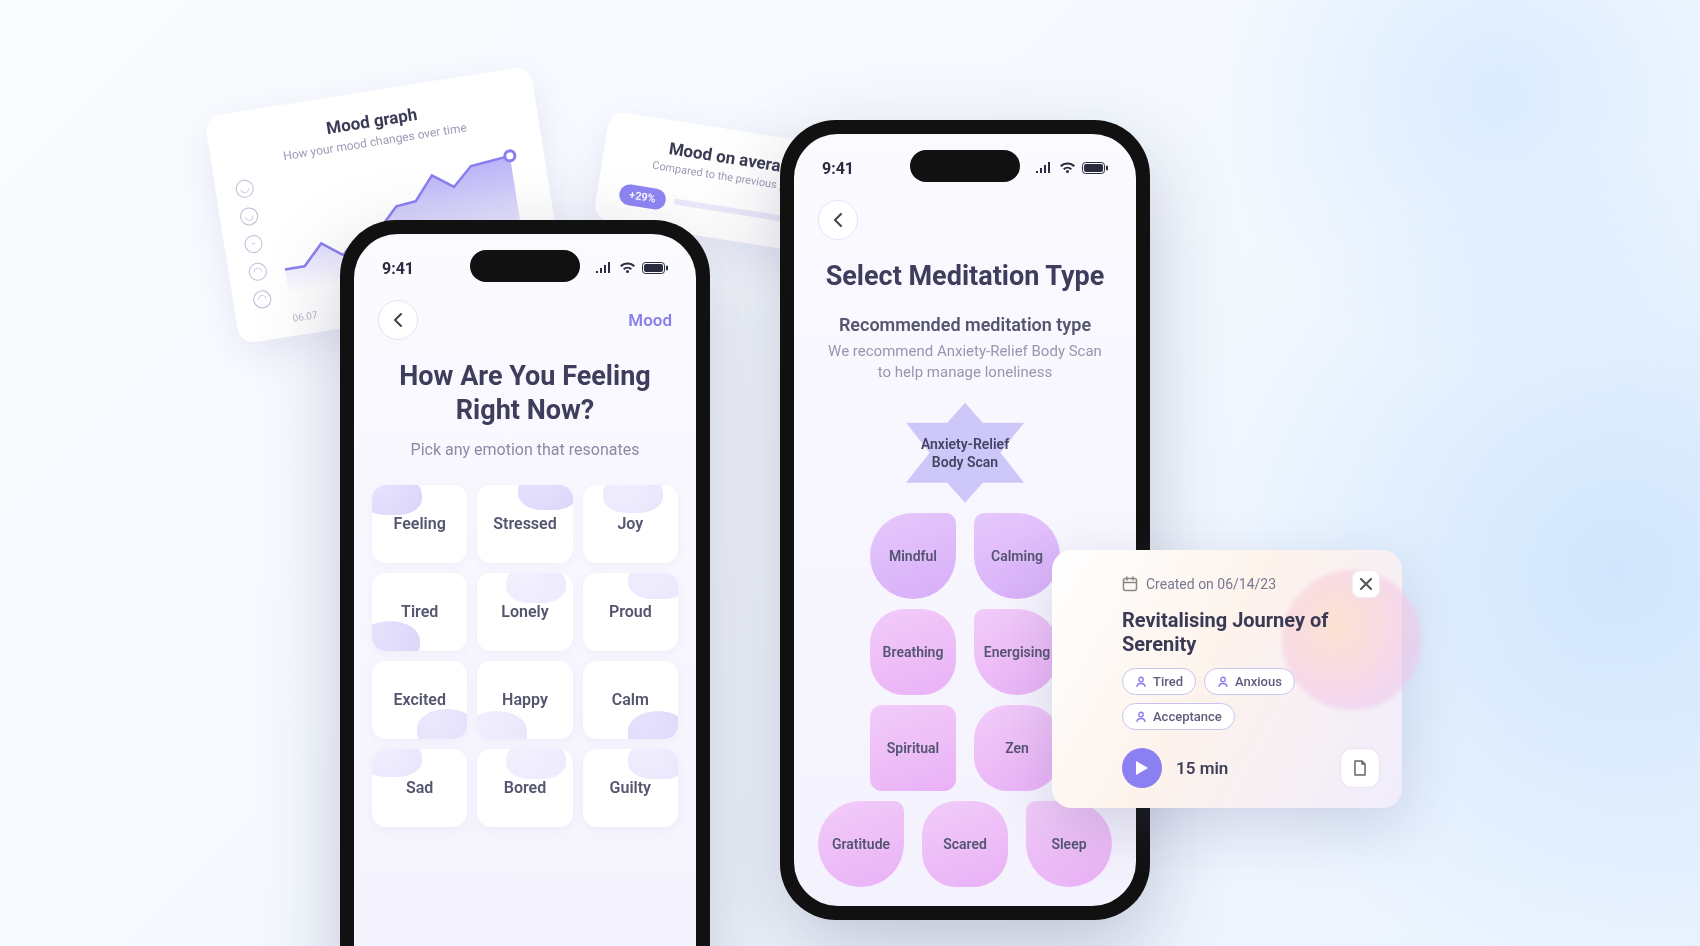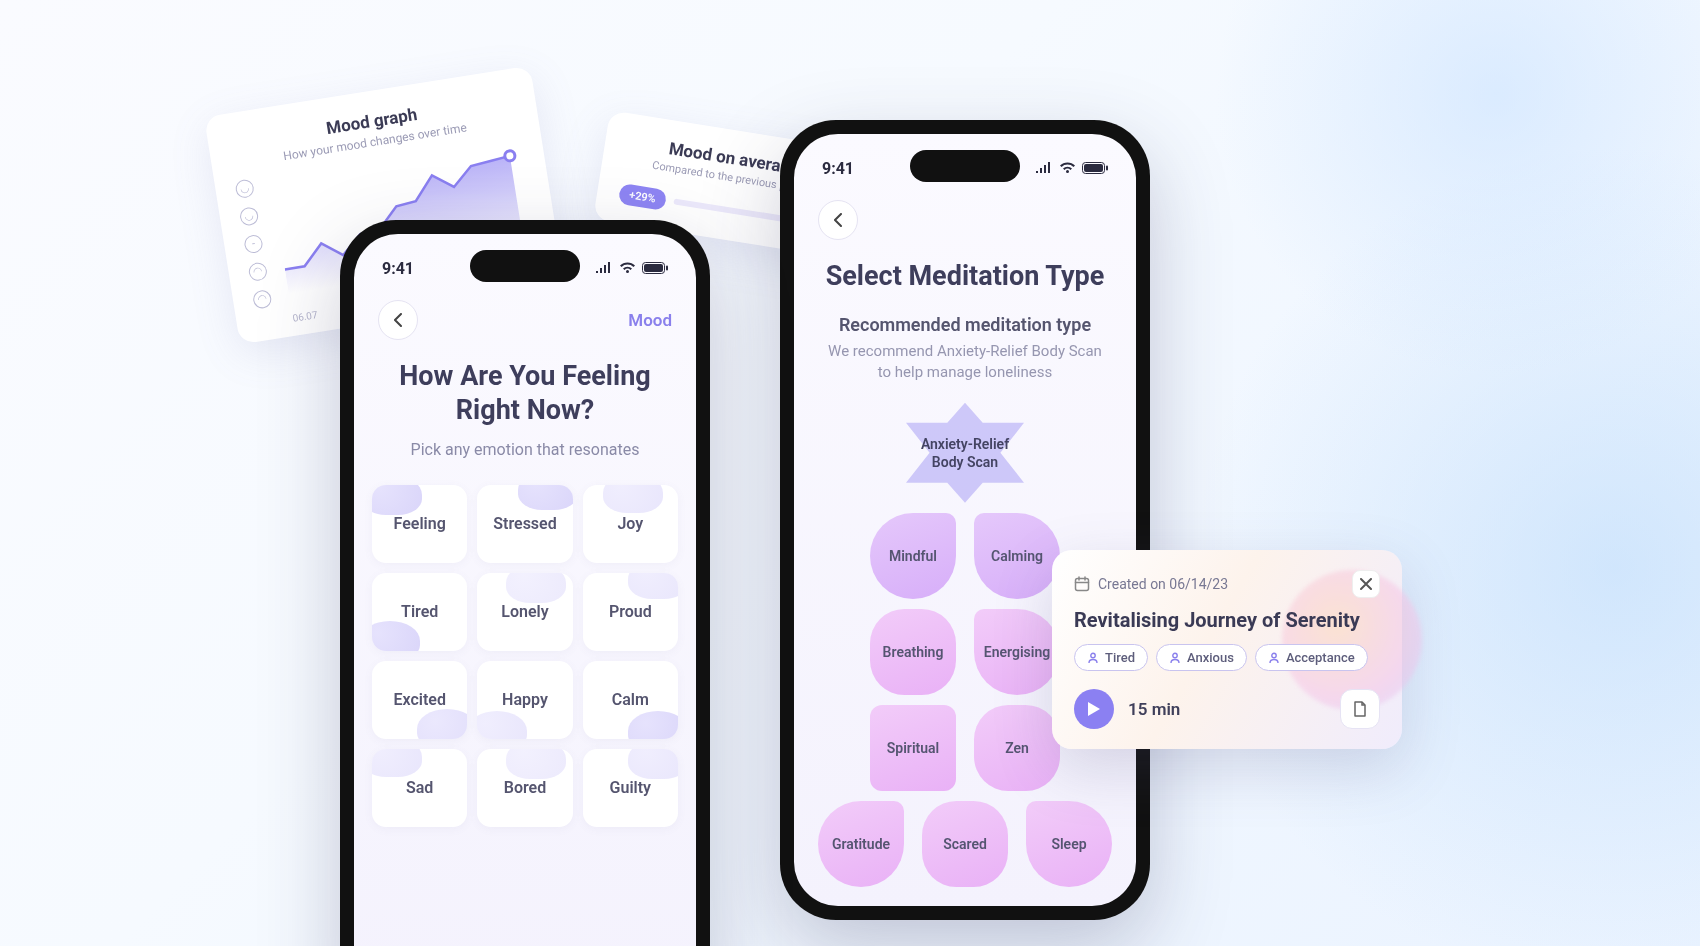--- a/index.html
+++ b/index.html
@@ -183,21 +183,21 @@
     width:350px; background:#fff; border-radius:20px;
     box-shadow: 0 20px 60px rgba(80,80,130,0.2);
     padding:20px 22px;
     background: linear-gradient(120deg,#fff 0%, #fdf3ec 45%, #f0ecfc 100%);
   }
   .session-card .blob-bg {
     position:absolute; right:-20px; top:20px; width:140px;height:140px;
     background: radial-gradient(circle at 40% 40%, #ffd8b8, #f6c6e6 60%, #d5c9fa);
     opacity:0.55; border-radius:50%; filter: blur(2px);
   }
-  .session-card > * { position:relative; }
+  .session-card > * { position:relative;margin-left:48px; }
   .session-card .top-row { display:flex;justify-content:space-between;align-items:center; }
   .session-card .created { display:flex;align-items:center;gap:8px;color:#787893;font-size:14px; }
   .session-card .close-btn {
     width:28px;height:28px;border-radius:8px;background:#fff;border:1px solid #eee;
     display:flex;align-items:center;justify-content:center;cursor:pointer;font-size:14px;color:#666;
   }
   .session-card h3 { font-size:20px;font-weight:700;color:#3a3a55;margin-top:10px; }
   .session-card .tags { display:flex;gap:8px;margin-top:12px;flex-wrap:wrap; }
   .session-card .tag {
     display:flex;align-items:center;gap:6px;border:1px solid #c9c4ef;background:#fff;

